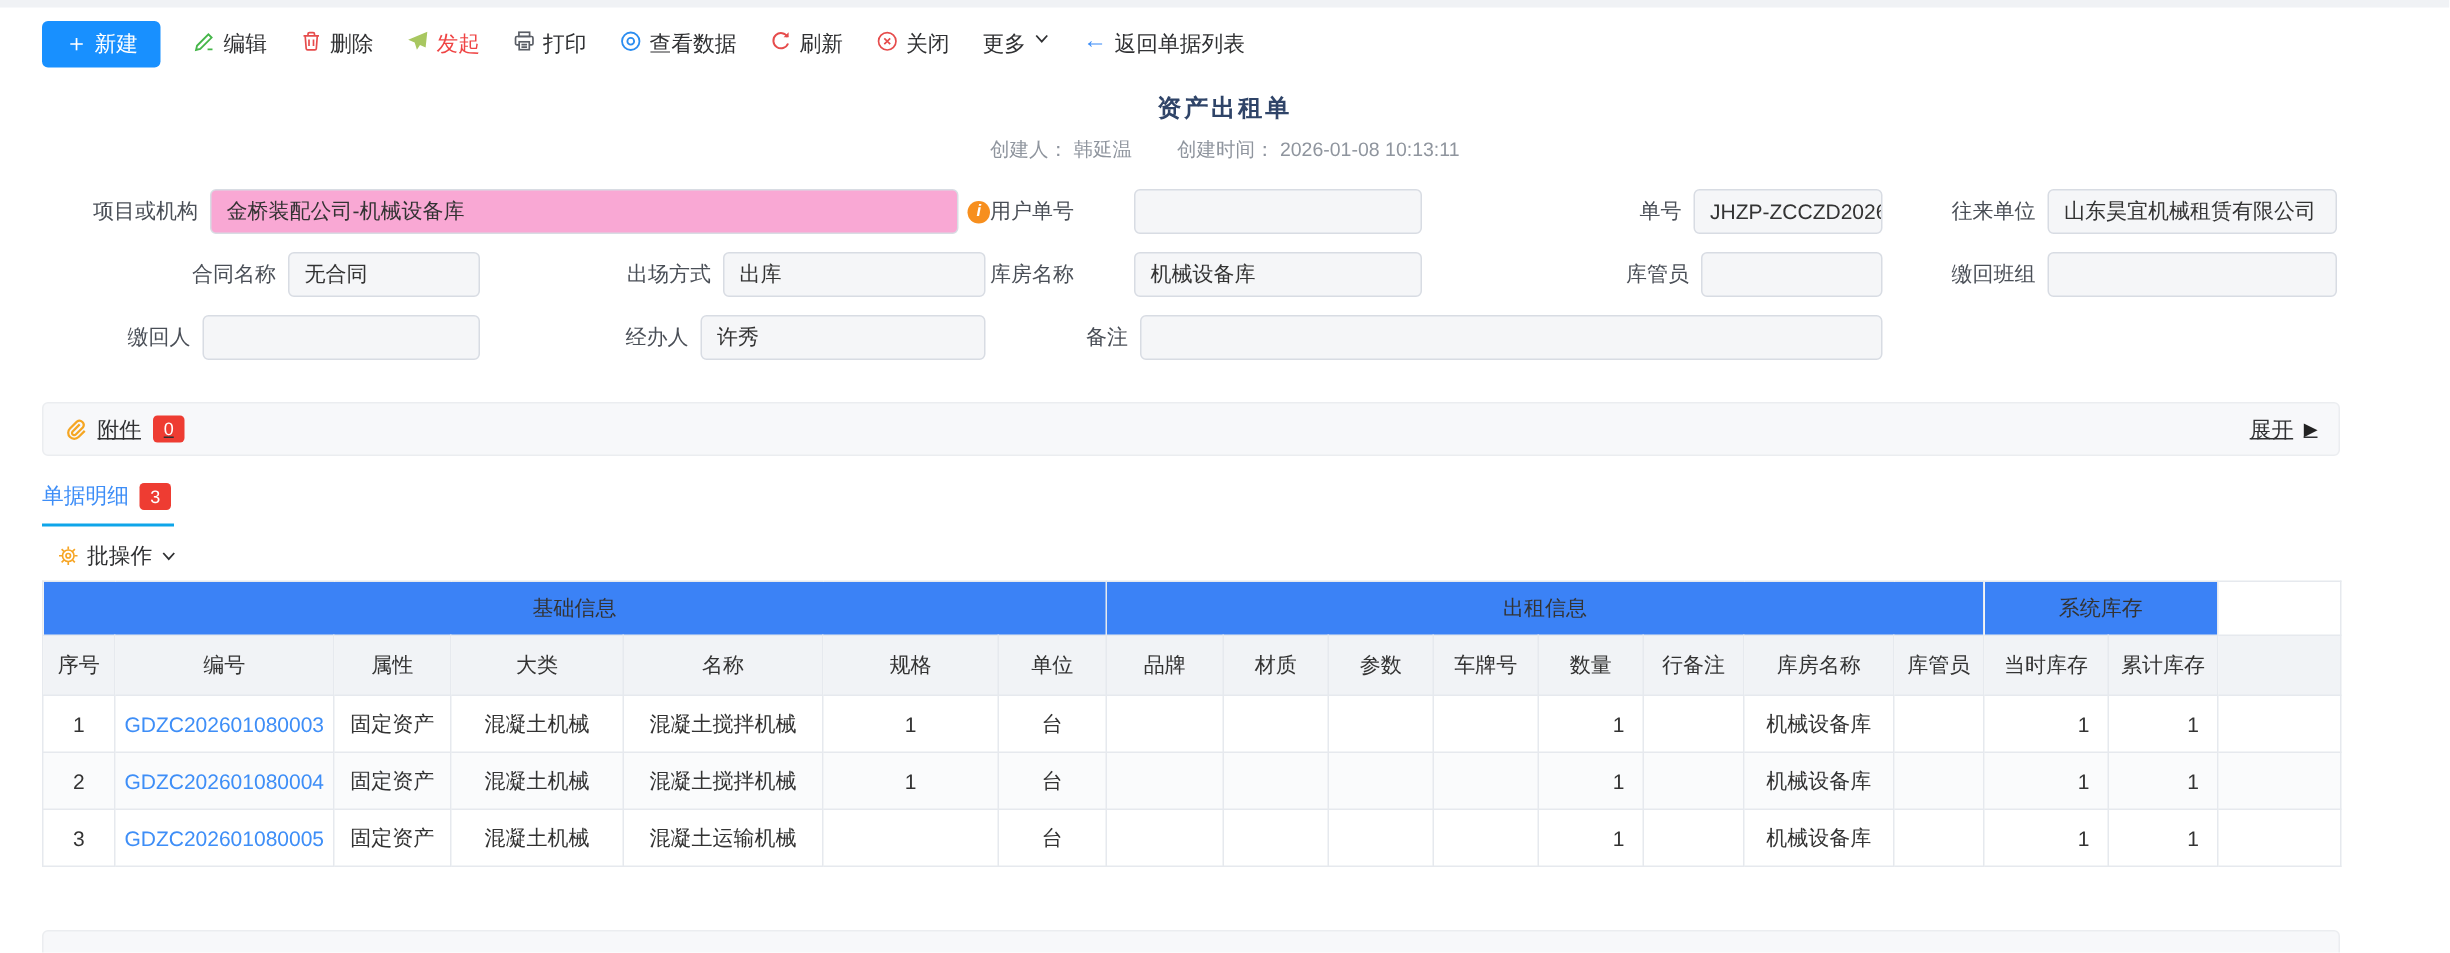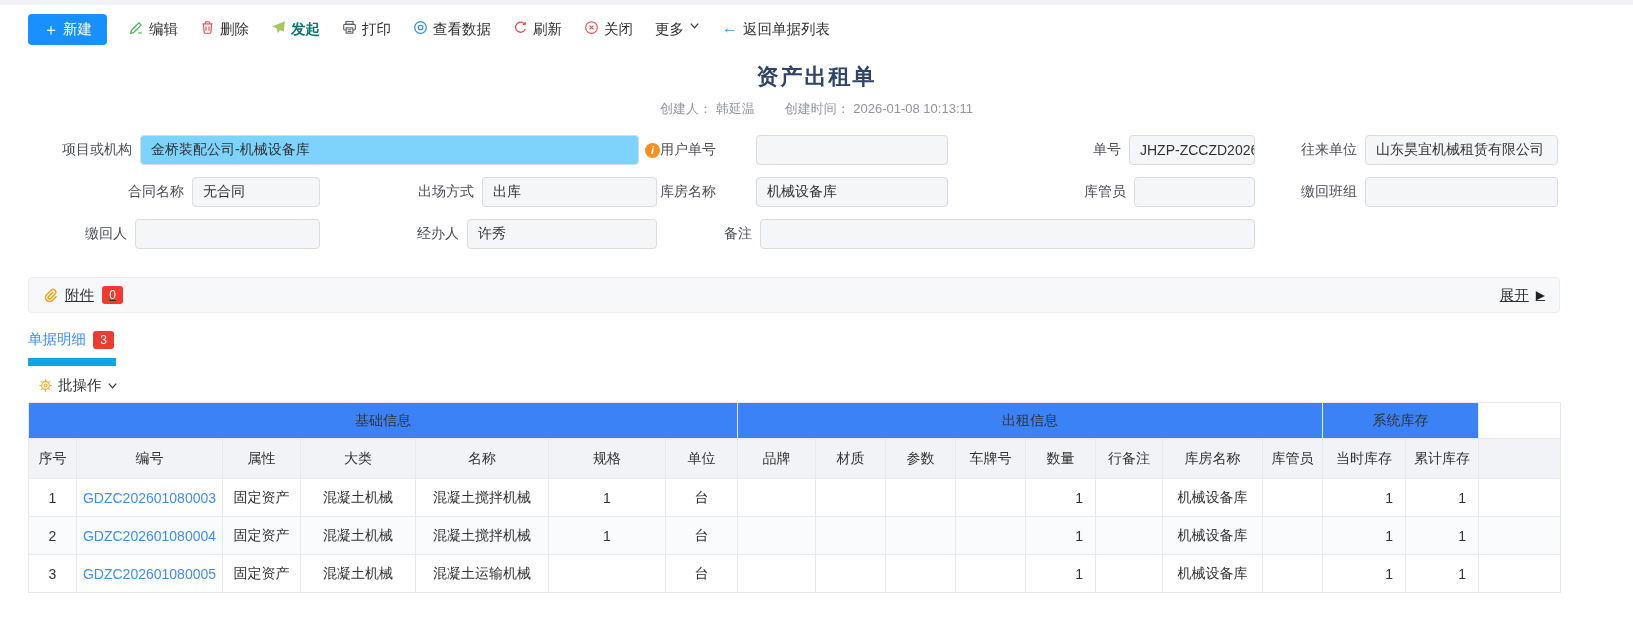--- a/index.html
+++ b/index.html
@@ -12,41 +12,41 @@
   
   .toolbar{display:flex;align-items:center;gap:22px;padding:9px 0 9px 28px;}
   .btn-primary{
     background:#1890ff;color:#fff;border:none;border-radius:4px;height:31px;
     padding:0 15px;font-size:14.5px;display:inline-flex;align-items:center;gap:4px;
     cursor:pointer;font-family:inherit;
   }
   .btn-primary .plus{font-size:16px;line-height:1;}
   .tbitem{display:inline-flex;align-items:flex-start;gap:5px;font-size:14.5px;cursor:pointer;white-space:nowrap;}
   .tbitem svg{flex:0 0 auto;}
-  .blue-text{color:#0f766e;font-weight:bold;}
+  .blue-text{color:#ef4444;}
   .back-arrow{color:#3e8ef7;font-size:16px;line-height:1;}
   
-  .doc-title{text-align:center;font-size:22px;font-weight:bold;color:#2f4468;letter-spacing:2px;margin-top:8px;}
+  .doc-title{text-align:center;font-size:16px;font-weight:bold;color:#2f4468;letter-spacing:2px;margin-top:8px;}
   .doc-meta{display:flex;justify-content:center;gap:30px;margin-top:8px;font-size:13px;color:#8f959e;}
   
   .form{display:grid;grid-template-columns:310px 320px 290px 305px 303px;row-gap:12px;margin:17px 0 0 30px;width:1528px;}
   .cell{display:flex;align-items:center;justify-content:flex-end;}
   .cell.start{justify-content:flex-start;}
   .span2{grid-column:span 2;}
   .pr20{padding-right:20px;}
   .pr3{padding-right:3px;}
   .pr2{padding-right:2px;gap:32px;}
   .flabel{font-size:14px;color:#4a4f57;margin-right:8px;white-space:nowrap;}
   .flabel.fixed{width:102px;text-align:right;flex:0 0 102px;}
   .input{
     background:#f5f6f8;border:1px solid #d8dce3;border-radius:4px;height:30px;
     display:flex;align-items:center;padding:0 10px;font-size:14px;color:#333;
     box-sizing:border-box;white-space:nowrap;overflow:hidden;
   }
-  .input.white{background:#7dd3fc;}
+  .input.white{background:#f9a8d4;}
   .input.date{justify-content:space-between;}
   .w500{width:500px;} .w495{width:495px;} .w200{width:200px;} .w195{width:195px;}
   .w194{width:194px;} .w190{width:190px;} .w185{width:185px;} .w175{width:175px;}
   .w128{width:128px;} .w126{width:126px;} .w121{width:121px;}
   .info-dot{
     width:15px;height:15px;border-radius:50%;background:#f78f1e;color:#fff;
     font-size:11px;font-style:italic;font-weight:bold;display:inline-flex;
     align-items:center;justify-content:center;margin-left:6px;flex:0 0 auto;cursor:pointer;
   }
   
@@ -59,21 +59,21 @@
   .badge{
     background:#ee3c32;color:#fff;font-size:12px;min-width:9px;padding:1px 6px;
     border-radius:3px;line-height:16px;display:inline-block;text-align:center;
   }
   .expand{margin-left:auto;display:inline-flex;align-items:center;gap:7px;cursor:pointer;}
   .tri{font-size:12px;color:#222;}
   
   .tabrow{margin:15px 0 0 28px;}
   .tab{
     display:inline-flex;align-items:flex-end;gap:7px;color:#3e8ef7;font-size:14.5px;
-    padding:2px 2px 9px 0;border-bottom:8px solid #0ea5e9;cursor:pointer;
+    padding:2px 2px 9px 0;border-bottom:2px solid #0ea5e9;cursor:pointer;
   }
   
   .batch{display:flex;align-items:center;gap:5px;margin:10px 0 7px 38px;font-size:14.5px;cursor:pointer;}
   
   table{border-collapse:collapse;margin-left:28px;table-layout:fixed;}
   th,td{border:1px solid #e6e9ee;font-size:14px;font-weight:normal;color:#333;
         overflow:hidden;white-space:nowrap;text-align:center;padding:0 4px;box-sizing:border-box;}
   thead tr.grp th{height:36px;background:#3b82f6;}
   thead tr.grp th.gfill{background:#fff;}
   thead tr.cols th{height:40px;background:#f1f3f6;}

